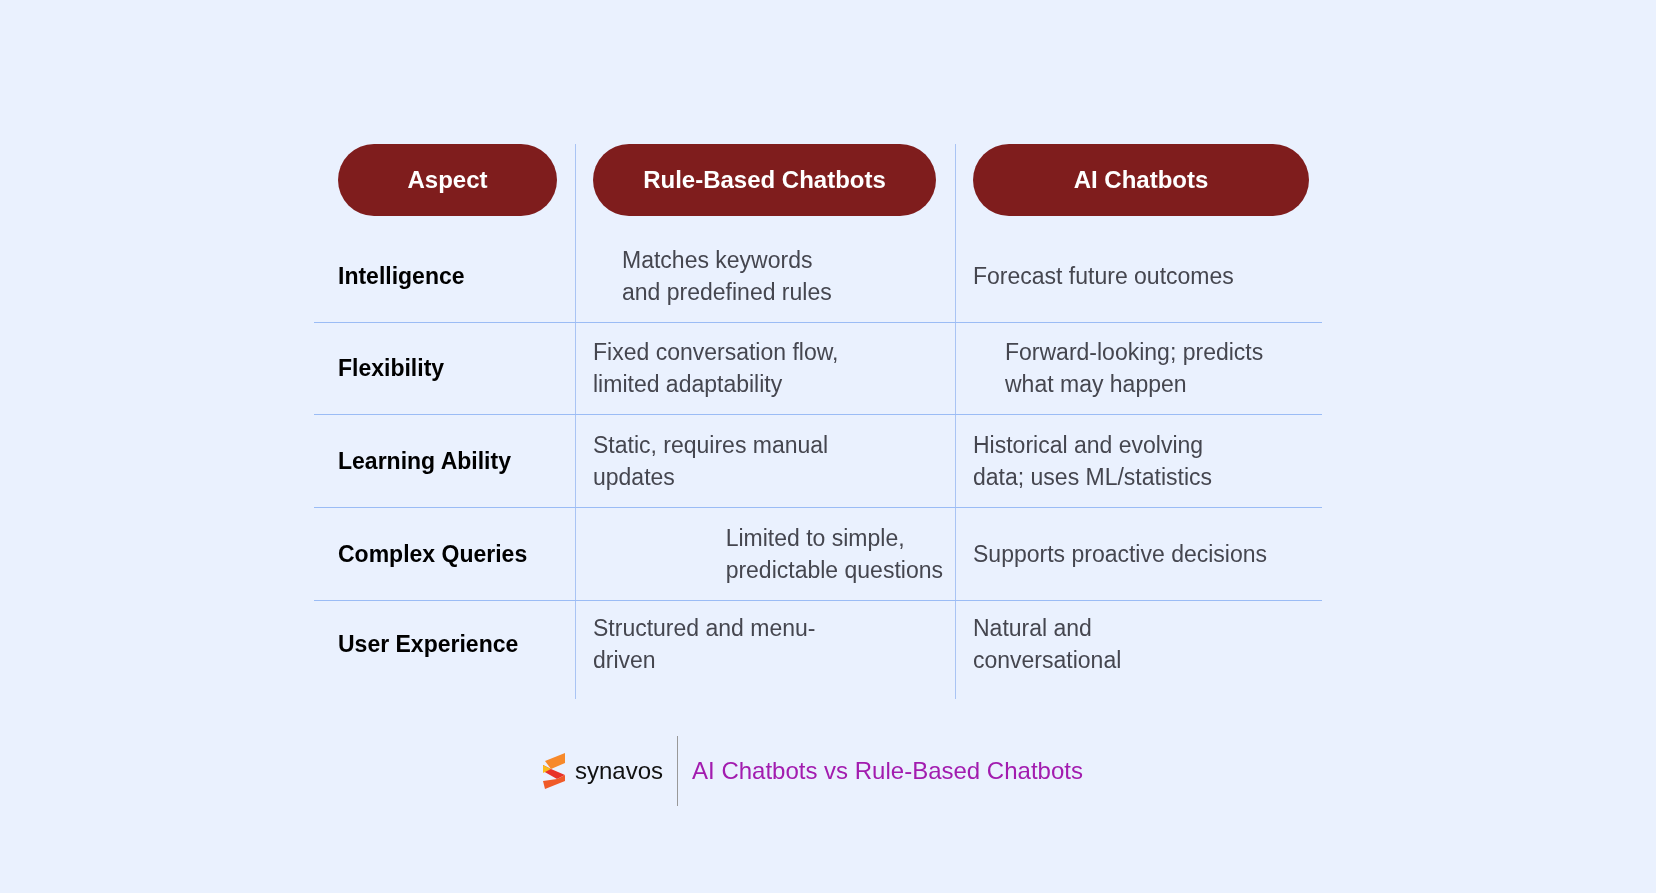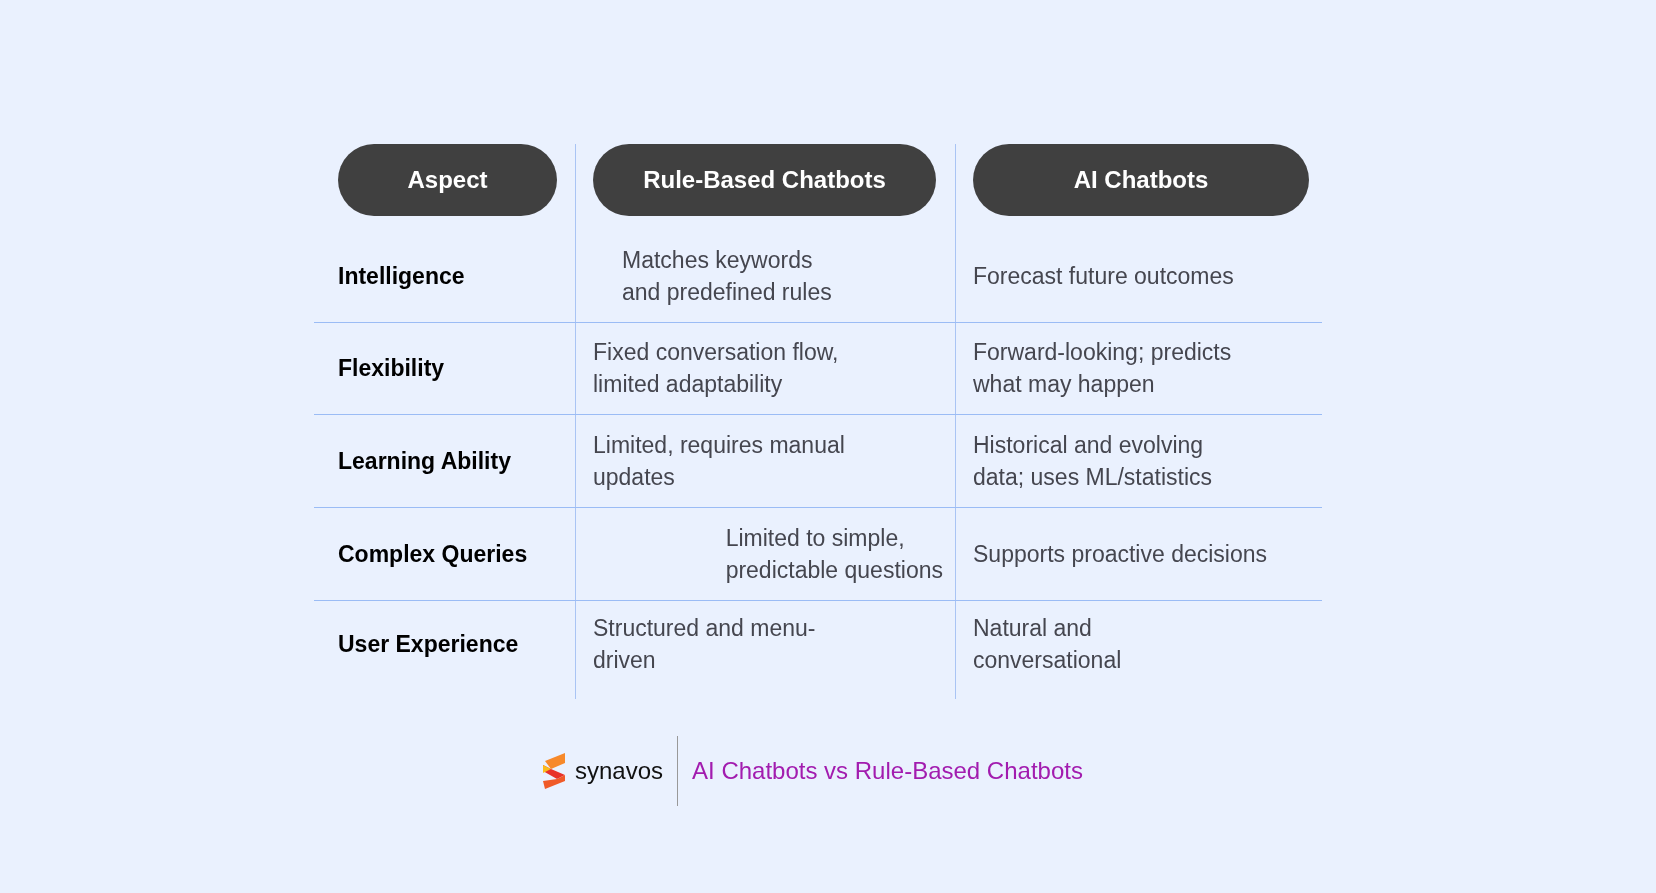--- a/index.html
+++ b/index.html
@@ -3,21 +3,21 @@
 <meta charset="utf-8">
 <style>
   html, body { margin:0; padding:0; }
   body {
     width:1656px; height:893px; background:#eaf1fe; position:relative; overflow:hidden;
     font-family:"Liberation Sans", sans-serif;
   }
   .vline { position:absolute; width:1px; background:#a9c4f4; }
   .hline { position:absolute; height:1px; background:#9bbcf5; left:314px; width:1008px; }
   .pill {
-    position:absolute; top:144px; height:72px; border-radius:36px; background:#404040;
+    position:absolute; top:144px; height:72px; border-radius:36px; background:#7f1d1d;
     color:#fff; font-weight:bold; font-size:24px; display:flex; align-items:center; justify-content:center;
   }
   .cell {
     position:absolute; display:flex; align-items:center; color:#45464f; font-size:23px; line-height:32px;
   }
   .aspect { font-weight:bold; color:#000000; }
   .footer { position:absolute; top:736px; left:541px; height:70px; display:flex; align-items:center; }
   .brand { font-size:24px; color:#111; margin-left:8px; }
   .fdiv { width:1px; height:70px; background:#999; margin:0 14px 0 14px; }
   .ftitle { font-size:24px; color:#a21caf; }
@@ -46,27 +46,27 @@
   <div class="cell" style="left:973px; top:230px; height:92px; width:350px;">
       <span style="white-space:pre-line;">Forecast future outcomes</span>
     </div>
 
   <div class="cell aspect" style="left:338px; top:322px; height:92px;">Flexibility</div>
   <div class="cell" style="left:593px; top:322px; height:92px; width:350px;">
       <span style="white-space:pre-line;">Fixed conversation flow,
 limited adaptability</span>
     </div>
   <div class="cell" style="left:973px; top:322px; height:92px; width:350px;">
-      <span style="white-space:pre-line;">Forward-looking; predicts
+      <span style="white-space:pre-line;margin-left:32px;">Forward-looking; predicts
 what may happen</span>
     </div>
 
   <div class="cell aspect" style="left:338px; top:414px; height:93px;">Learning Ability</div>
   <div class="cell" style="left:593px; top:414px; height:93px; width:350px;">
-      <span style="white-space:pre-line;">Limited, requires manual
+      <span style="white-space:pre-line;">Static, requires manual
 updates</span>
     </div>
   <div class="cell" style="left:973px; top:414px; height:93px; width:350px;">
       <span style="white-space:pre-line;">Historical and evolving
 data; uses ML/statistics</span>
     </div>
 
   <div class="cell aspect" style="left:338px; top:507px; height:93px;">Complex Queries</div>
   <div class="cell" style="left:593px; top:507px; height:93px; width:350px;justify-content:flex-end;">
       <span style="white-space:pre-line;">Limited to simple,

